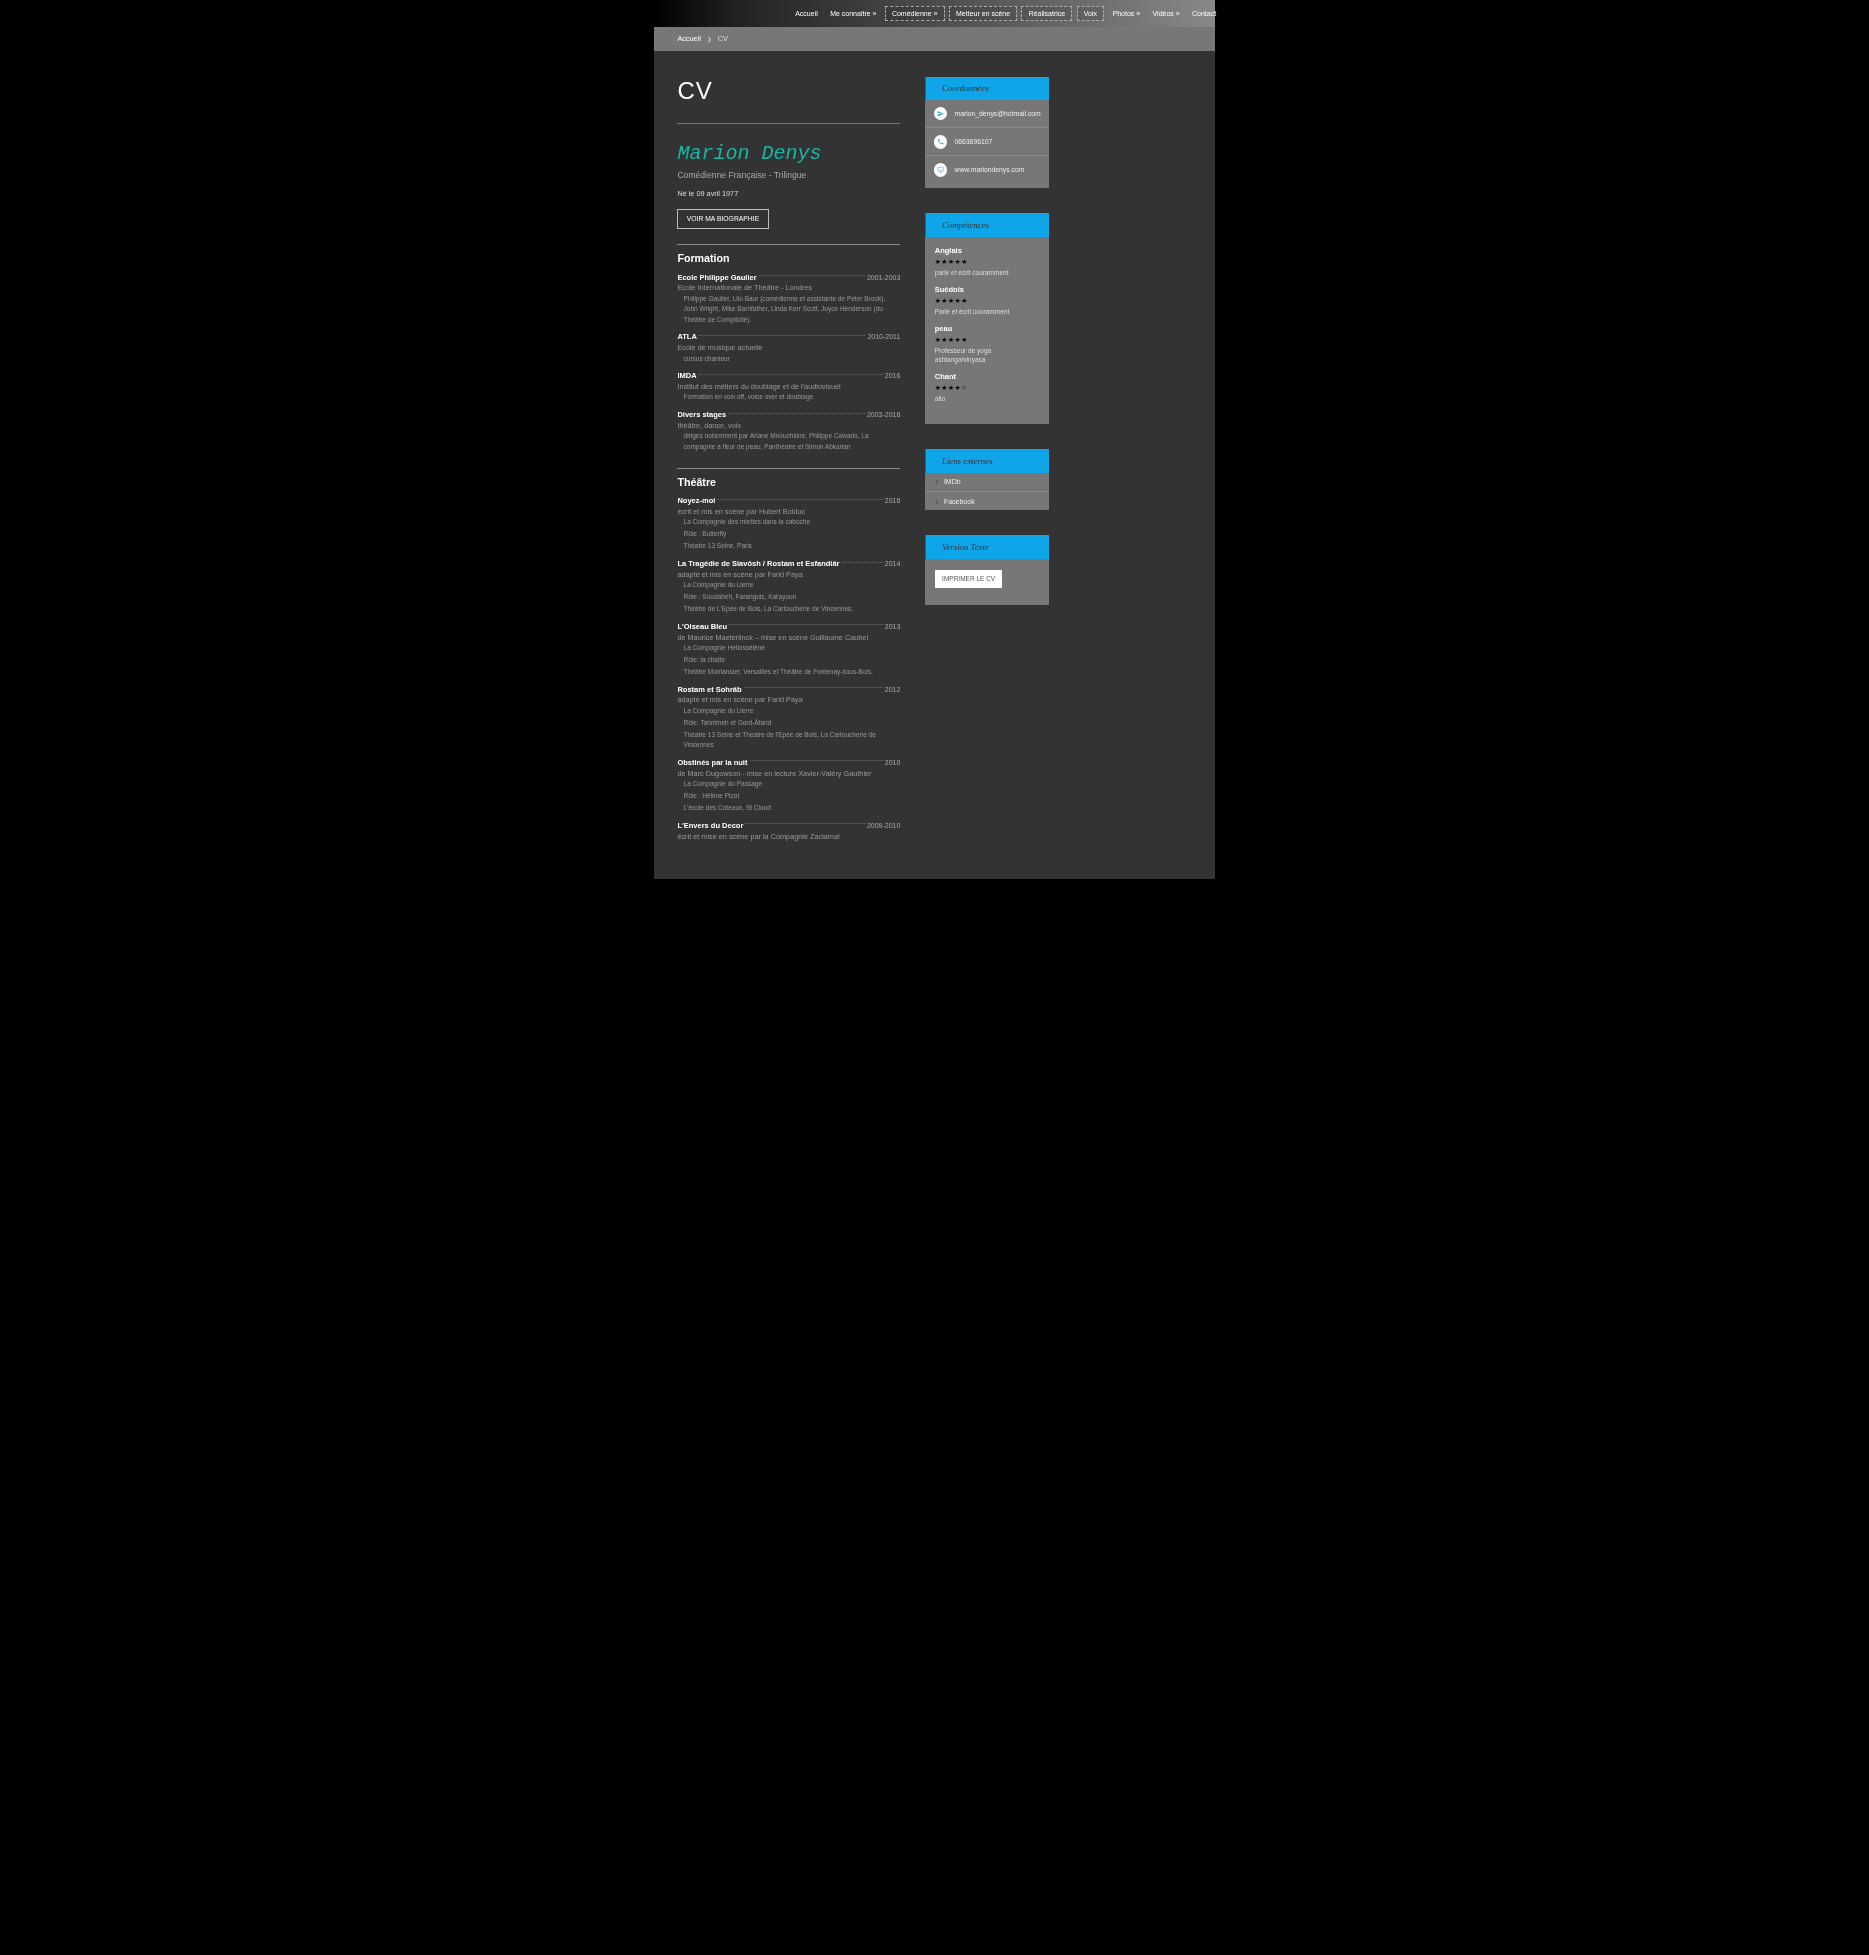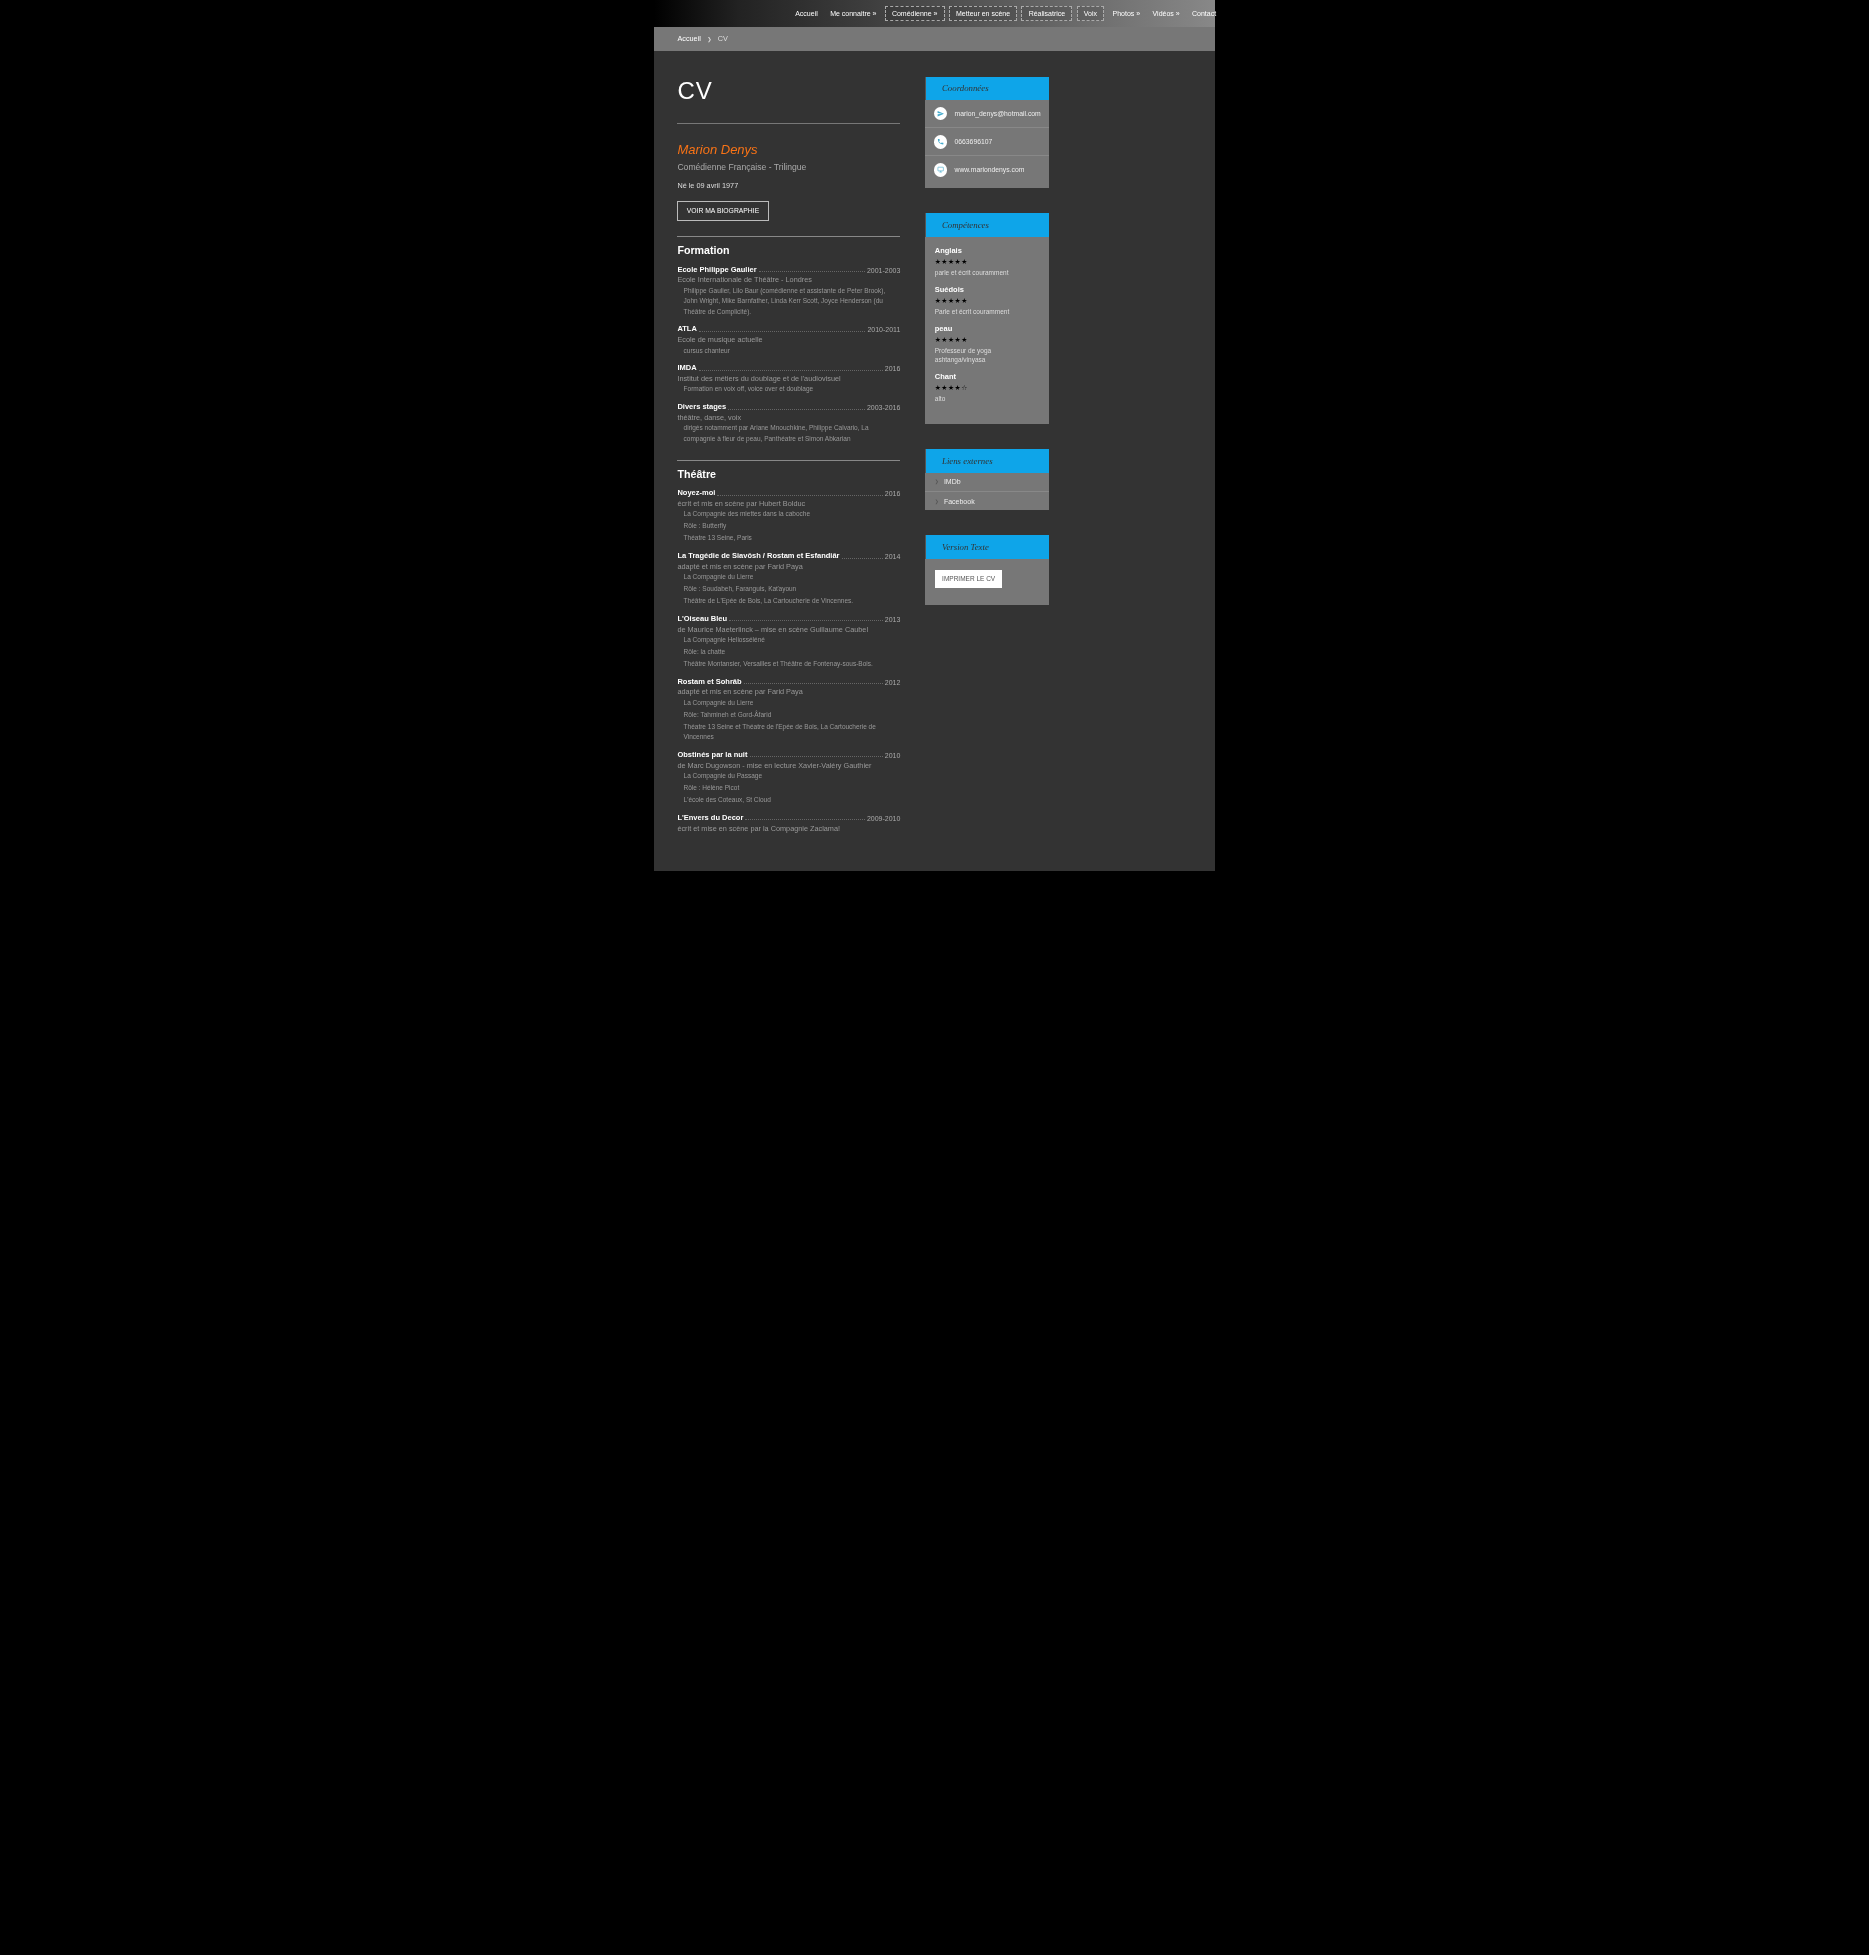--- a/index.html
+++ b/index.html
@@ -17,30 +17,30 @@
   .breadcrumb .sep { margin: 0 4.2px; font-size: 5.2px; }
   
   
   .container { display: flex; padding: 26px 23.4px 31px 23.4px; gap: 25px; align-items: flex-start; }
   .main { flex: 0 0 223px; }
   .sidebar { flex: 0 0 99px; }
   
   
   .cv-title { font-size: 24px; font-weight: 100; letter-spacing: 1px; margin-bottom: 18px; font-family: "Segoe UI Light", "Helvetica Neue", sans-serif; }
   .hr { border: none; border-top: 0.5px solid #777; margin: 0 0 18px 0; }
-  .name { font-size: 13px; font-style: italic; color: #f97316; margin-bottom: 5.2px; font-family: Liberation Sans, sans-serif; }
+  .name { font-size: 20px; font-style: italic; color: #14b8a6; margin-bottom: 5.2px; font-family: Liberation Mono, monospace; }
   .subtitle { font-size: 8.6px; color: #aaa; margin-bottom: 9px; }
   .birth { font-size: 7.3px; color: #ddd; margin-bottom: 11.4px; }
   .bio-btn { display: inline-block; border: 0.5px solid #bbb; color: #fff; padding: 5.2px 8.3px; font-size: 6.8px; background: transparent; cursor: pointer; }
   
   .section-title { font-size: 10.7px; font-weight: bold; color: #fff; margin: 0 0 8.3px 0; }
   .section-divider { border: none; border-top: 0.5px solid #888; margin: 15.6px 0 7.3px 0; }
   
   .entry { margin-bottom: 7.3px; }
-  .entry-head { display: flex; align-items: flex-end; gap: 0; }
+  .entry-head { display: flex; align-items: center; gap: 0; }
   .entry-title { font-size: 7.5px; font-weight: bold; color: #fff; white-space: nowrap; }
   .entry-dots { flex: 1; border-bottom: 1px dotted #666; margin: 0 2.1px; position: relative; top: -1.6px; }
   .entry-date { font-size: 7px; color: #aaa; white-space: nowrap; }
   .entry-sub1 { font-size: 7.3px; color: #999; margin-top: 1.6px; }
   .entry-sub2 { font-size: 6.5px; color: #999; margin-top: 1.6px; padding-left: 6.2px; line-height: 1.6; }
   
   
   .card { background: #777; margin-bottom: 25px; }
   .card-header { background: #0ea5e9; padding: 6.8px 10.4px 6.8px 15.6px; font-style: italic; font-size: 8.8px; color: #333; font-family: Georgia, serif; border-left: 1px solid #555; }
   

